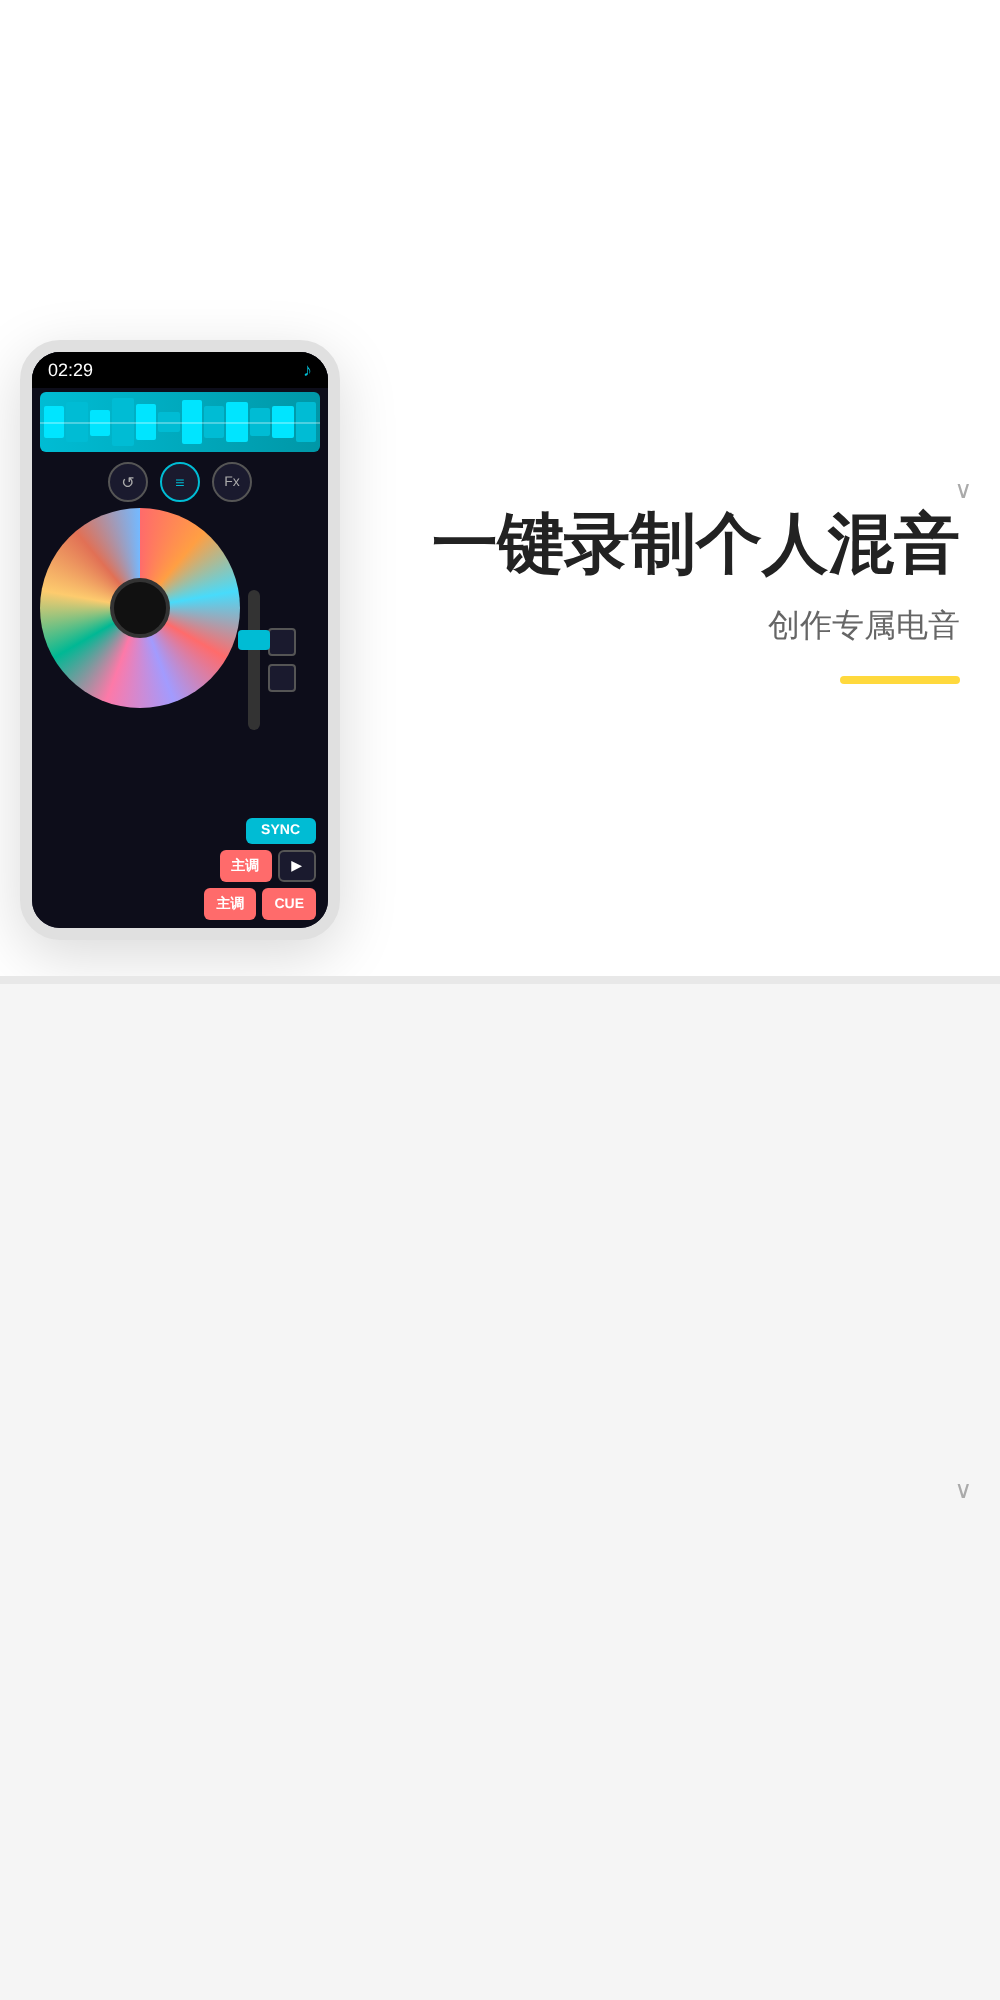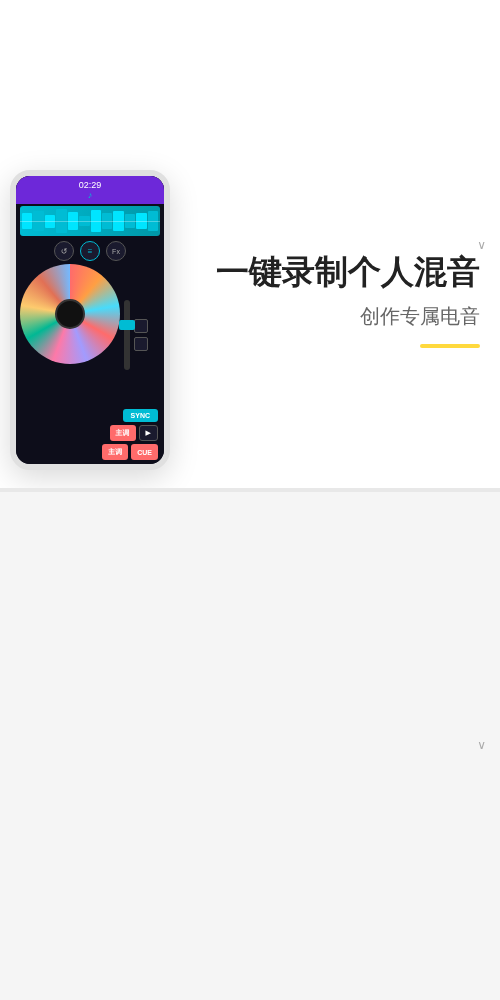--- a/index.html
+++ b/index.html
@@ -64,21 +64,21 @@
       text-align: right;
       z-index: 10;
     }
     .main-title {
       font-size: 33px;
       font-weight: 600;
       color: #222;
       margin-bottom: 8px;
     }
     .sub-title {
-      font-size: 20px;
+      font-size: 16px;
       color: #666;
       margin-bottom: 14px;
     }
     .yellow-line {
       width: 60px;
       height: 4px;
       background: #FFD93D;
       margin-left: auto;
       border-radius: 2px;
     }
@@ -105,22 +105,21 @@
       background: #0d0d1a;
       display: flex;
       flex-direction: column;
     }
 
     .dj-phone-header {
       display: flex;
       justify-content: space-between;
       align-items: center;
       padding: 4px 8px;
-      background: #6d28d9;
-      flex-direction: column;
+      background: #000000;
     }
     .dj-phone-time {
       color: #fff;
       font-size: 9px;
     }
     .dj-phone-icons {
       display: flex;
       gap: 4px;
     }
 

